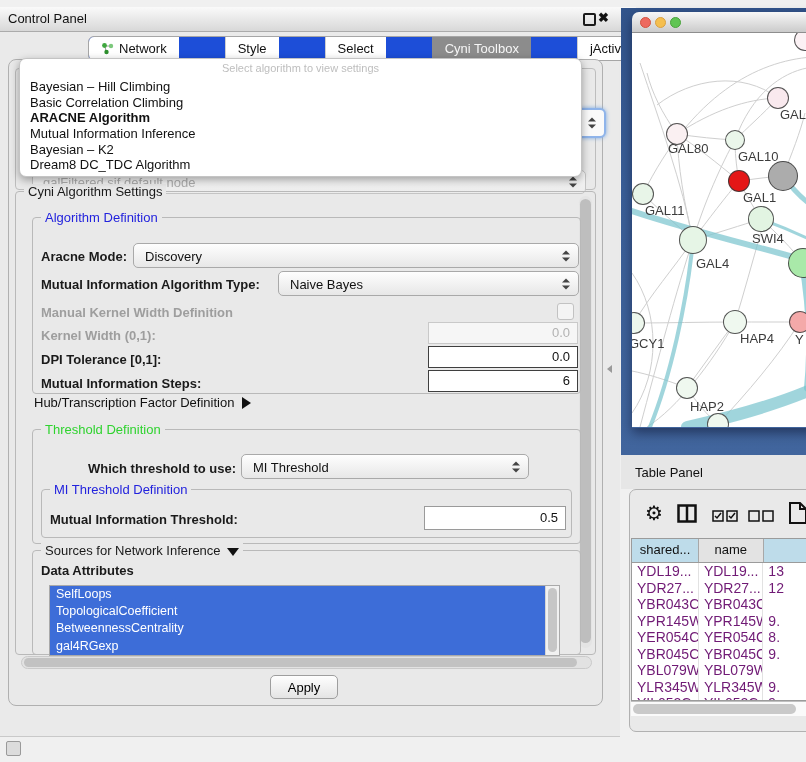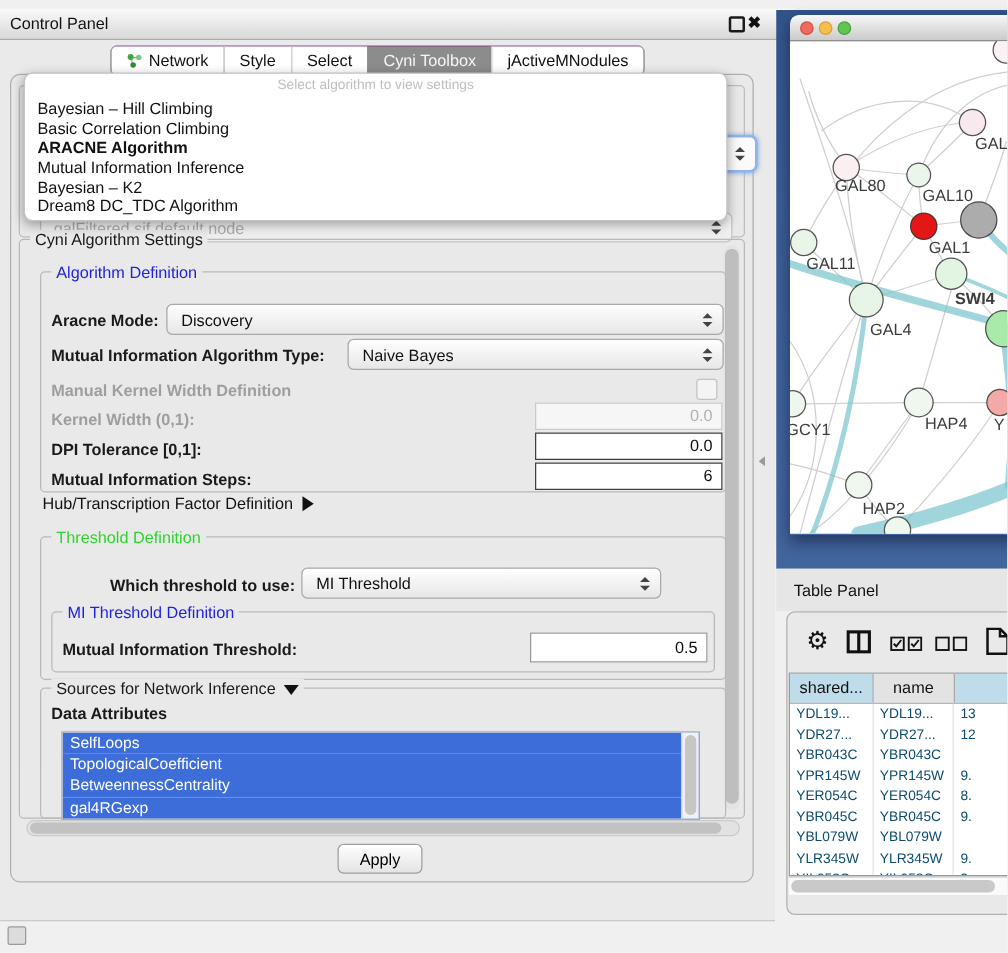--- a/index.html
+++ b/index.html
@@ -7,21 +7,21 @@
           font-family:"Liberation Sans",sans-serif;color:#1a1a1a;}
   
   .cp{position:absolute;left:0;top:7px;width:620px;height:729px;background:#EAEAEA;border-bottom:1px solid #C9C9C9;}
   .cp-titlebar{position:absolute;left:0;top:0;width:620px;height:24px;
      background:linear-gradient(#FAFAFA,#D8D8D8);border-bottom:1px solid #ABABAB;padding-left:16px;}
   .cp-title{position:absolute;left:8px;top:0;line-height:24px;font-size:13px;color:#111;}
   .cp-float{position:absolute;left:583px;top:6px;width:9px;height:9px;border:2px solid #1a1a1a;border-radius:2px;cursor:pointer;}
   .cp-close{position:absolute;left:598px;top:3px;font-size:13px;font-weight:bold;color:#111;cursor:pointer;}
   
   .tabstrip{position:absolute;display:flex;height:23px;border:1px solid #A6A6A6;border-radius:6px;
-     background:#701a75;overflow:hidden;font-size:13px;}
+     background:#1d4ed8;overflow:hidden;font-size:13px;gap:46px;}
   .tabstrip .tab{display:flex;align-items:center;padding:0 12px;background:#FFF;color:#111;cursor:pointer;white-space:nowrap;}
   .tabstrip .tab + .tab{border-left:1px solid #CFCFCF;}
   .tabstrip .tab.sel{background:var(--tab-selected-gray,#8C8C8C);color:#F6F6F6;border-left-color:var(--tab-selected-gray,#8C8C8C);}
   .tabstrip .tab .ticon{margin-right:5px;display:inline-flex;}
   #top-tabs{left:88px;top:29px;}
   #bottom-tabs{left:150px;top:700px;}
   
   .outer-panel{position:absolute;left:8px;top:52px;width:593px;height:645px;background:#E9E9E9;
      border:1px solid #B0B0B0;border-radius:8px;}
   
@@ -99,21 +99,21 @@
   .tp-toolbar{position:absolute;left:0;top:12px;width:100%;height:30px;}
   .ticon-btn{position:absolute;cursor:pointer;}
   .gear{left:15px;top:1px;font-size:20px;line-height:20px;color:#111;}
   .table-wrap{position:absolute;left:1px;top:48px;width:183px;height:163px;border:1px solid #9B9B9B;box-sizing:border-box;overflow:hidden;background:#FFF;}
   .thead{display:flex;height:23px;border-bottom:1px solid #9B9B9B;}
   .th{box-sizing:border-box;border-right:1px solid #A8A8A8;font-size:13px;color:#111;text-align:center;line-height:22px;
       background:#E3E3E3;overflow:hidden;cursor:pointer;}
   .th.hl{background:var(--table-header-highlight,#BEDCEA);}
   .tbody{height:139px;overflow:hidden;}
   .trow{display:flex;height:16.5px;background:#FFF;cursor:default;}
-  .td{box-sizing:border-box;border-right:1px solid #E2E2E2;font-size:11px;color:#0c4a6e;line-height:16.5px;
+  .td{box-sizing:border-box;border-right:1px solid #E2E2E2;font-size:14px;color:#701a75;line-height:16.5px;
       padding-left:5px;overflow:hidden;white-space:nowrap;}
   .c0{width:81px;} .c1{width:78px;} .c2{width:60px;border-right:none;}
   .tp-hscroll{position:absolute;left:1px;top:211px;width:183px;height:14px;background:#FAFAFA;border-top:1px solid #BFBFBF;cursor:pointer;}
   .tp-hthumb{position:absolute;left:2px;top:2px;width:163px;height:10px;background:#C9C9C9;border-radius:5px;}
 </style>
 </head>
 <body>
 
 <div id="screen">
 
@@ -306,21 +306,21 @@
           <div class="net-node" style="left: 34px; top: 90px; width: 22px; height: 22px; background: rgb(250, 240, 242);"></div>
           <div class="net-label" style="left: 36px; top: 108px;">GAL80</div>
           <div class="net-node" style="left: 93px; top: 97px; width: 20px; height: 20px; background: rgb(234, 246, 234);"></div>
           <div class="net-label" style="left: 106px; top: 116px;">GAL10</div>
           <div class="net-node" style="left: 96px; top: 137px; width: 22px; height: 22px; background: rgb(228, 22, 22);"></div>
           <div class="net-label" style="left: 111px; top: 157px;">GAL1</div>
           <div class="net-node" style="left: 136px; top: 128px; width: 30px; height: 30px; background: rgb(172, 172, 172);"></div>
           <div class="net-node" style="left: 0px; top: 150px; width: 22px; height: 22px; background: rgb(232, 245, 232);"></div>
           <div class="net-label" style="left: 13px; top: 170px;">GAL11</div>
           <div class="net-node" style="left: 116px; top: 173px; width: 26px; height: 26px; background: rgb(226, 244, 226);"></div>
-          <div class="net-label" style="left: 132px; top: 198px; font-weight: bold;">SWI4</div>
+          <div class="net-label" style="left: 120px; top: 198px;">SWI4</div>
           <div class="net-node" style="left: 47px; top: 193px; width: 28px; height: 28px; background: rgb(230, 245, 230);"></div>
           <div class="net-label" style="left: 64px; top: 223px;">GAL4</div>
           <div class="net-node" style="left: 156px; top: 215px; width: 30px; height: 30px; background: rgb(169, 233, 169);"></div>
           <div class="net-node" style="left: -9px; top: 279px; width: 22px; height: 22px; background: rgb(237, 247, 237);"></div>
           <div class="net-label" style="left: -3px; top: 303px;">GCY1</div>
           <div class="net-node" style="left: 91px; top: 277px; width: 24px; height: 24px; background: rgb(239, 248, 239);"></div>
           <div class="net-label" style="left: 108px; top: 298px;">HAP4</div>
           <div class="net-node" style="left: 157px; top: 278px; width: 22px; height: 22px; background: rgb(244, 169, 169);"></div>
           <div class="net-label" style="left: 163px; top: 299px;">Y</div>
           <div class="net-node" style="left: 44px; top: 344px; width: 22px; height: 22px; background: rgb(239, 248, 239);"></div>

